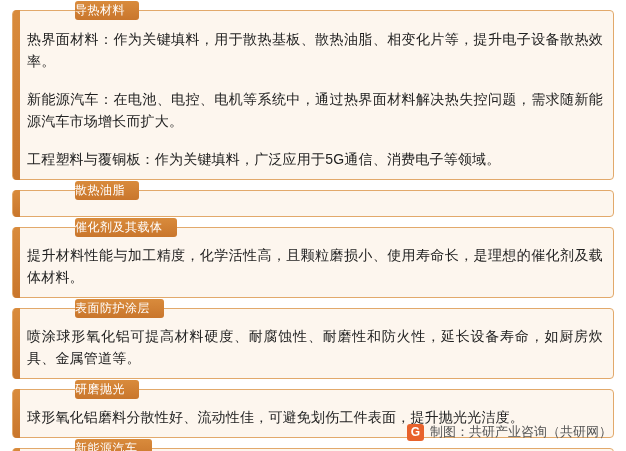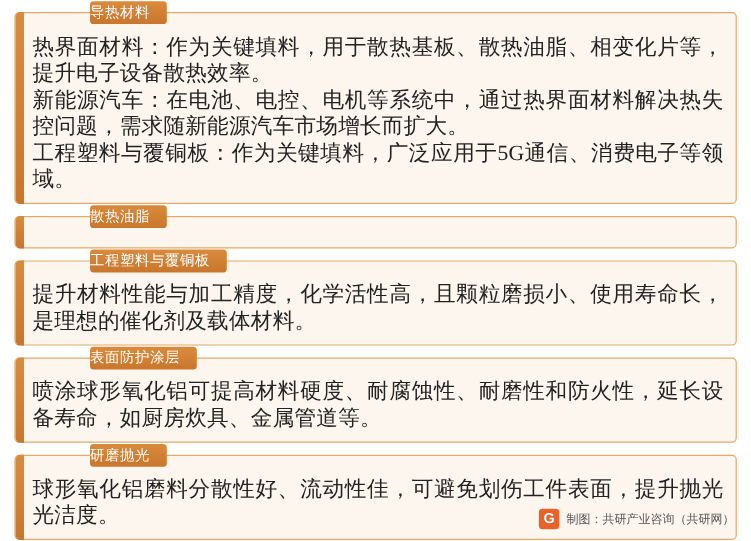--- a/index.html
+++ b/index.html
@@ -50,30 +50,29 @@
   .sec-bar {
     position: absolute;
     left: 0;
     top: -1px;
     bottom: -1px;
     width: 7px;
     border-radius: 4px 0 0 4px;
     background: linear-gradient(180deg, #d98b3c 0%, #c9762c 100%);
   }
   .para {
-    font-size: 18px;
+    font-size: 14px;
     color: #222222;
     line-height: 22px;
     margin: 0;
     text-align: justify;
     letter-spacing: 0.2px;
-    font-family: Liberation Serif, serif;
   }
   .para + .para {
-    margin-top: 0;
+    margin-top: 16px;
   }
   .footer {
     position: absolute;
     right: 14px;
     bottom: 10px;
     display: flex;
     align-items: center;
     gap: 6px;
   }
   .footer-logo {
@@ -81,21 +80,21 @@
     height: 17px;
     border-radius: 3px;
     background: #e8622c;
     color: #ffffff;
     font-size: 12px;
     line-height: 17px;
     text-align: center;
     font-weight: bold;
   }
   .footer-text {
-    font-size: 10px;
+    font-size: 13px;
     color: #555555;
     font-family: Liberation Mono, monospace;
   }
 </style>
 </head>
 <body>
 
 <div class="page">
 
   <div class="section first">
@@ -106,21 +105,21 @@
     <p class="para">工程塑料与覆铜板：作为关键填料，广泛应用于5G通信、消费电子等领域。</p>
   </div>
 
   <div class="section">
     <span class="sec-bar"></span>
     <div class="sec-title">散热油脂</div>
   </div>
 
   <div class="section">
     <span class="sec-bar"></span>
-    <div class="sec-title">工程塑料与覆铜板</div>
+    <div class="sec-title">催化剂及其载体</div>
     <p class="para">提升材料性能与加工精度，化学活性高，且颗粒磨损小、使用寿命长，是理想的催化剂及载体材料。</p>
   </div>
 
   <div class="section">
     <span class="sec-bar"></span>
     <div class="sec-title">表面防护涂层</div>
     <p class="para">喷涂球形氧化铝可提高材料硬度、耐腐蚀性、耐磨性和防火性，延长设备寿命，如厨房炊具、金属管道等。</p>
   </div>
 
   <div class="section">

